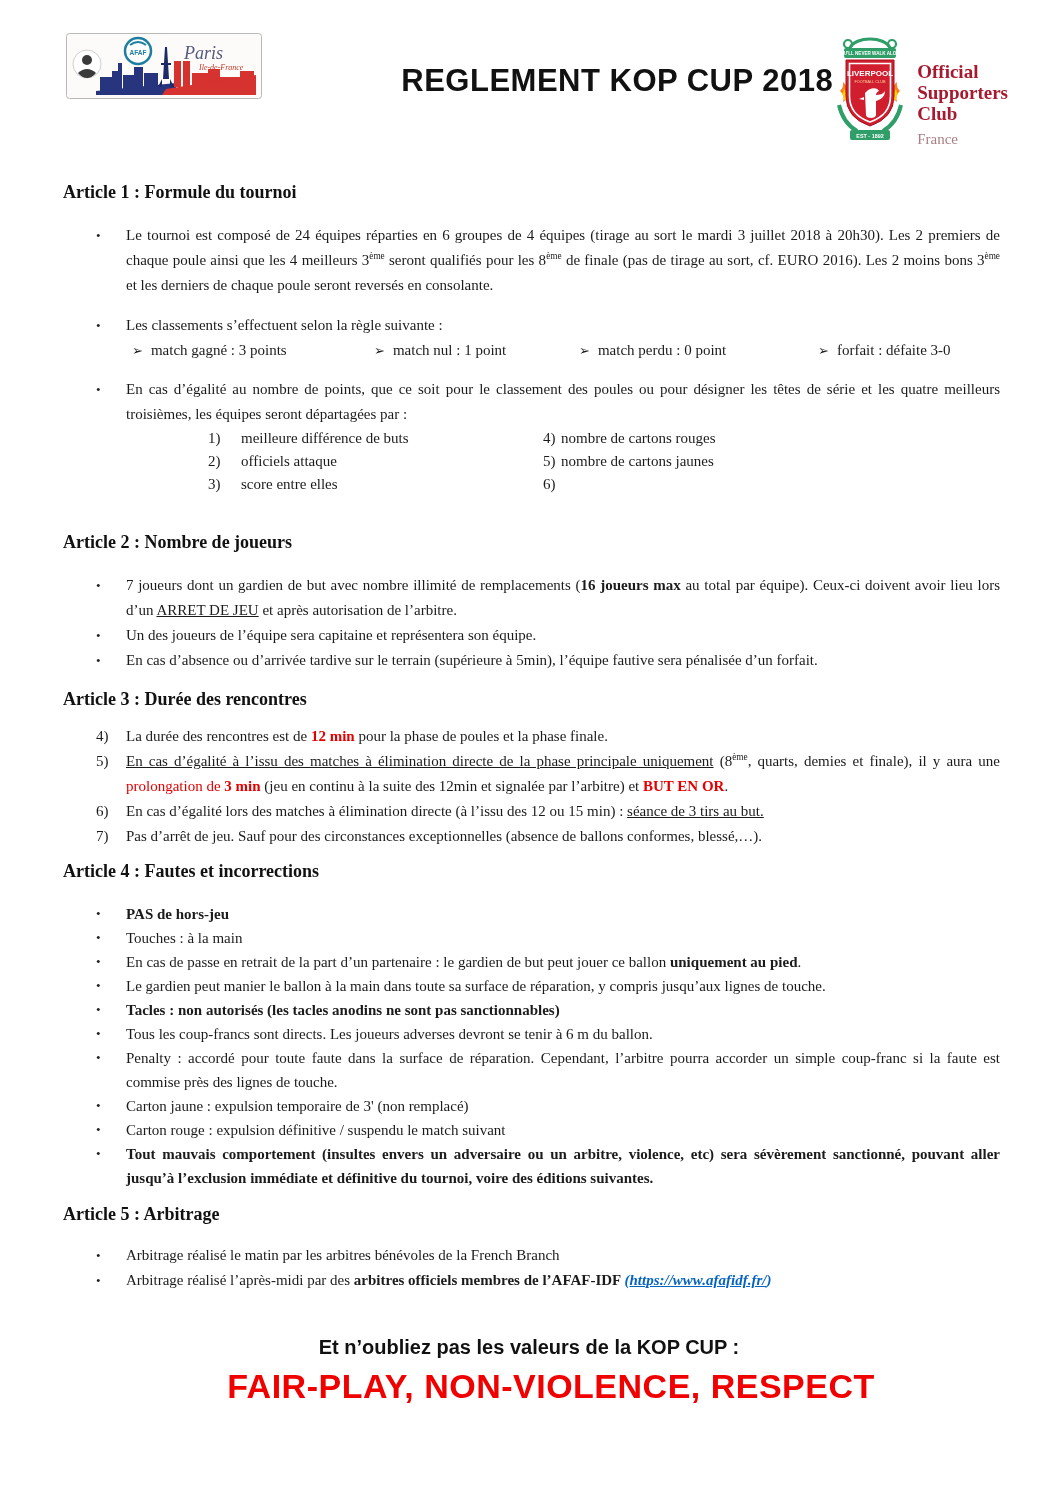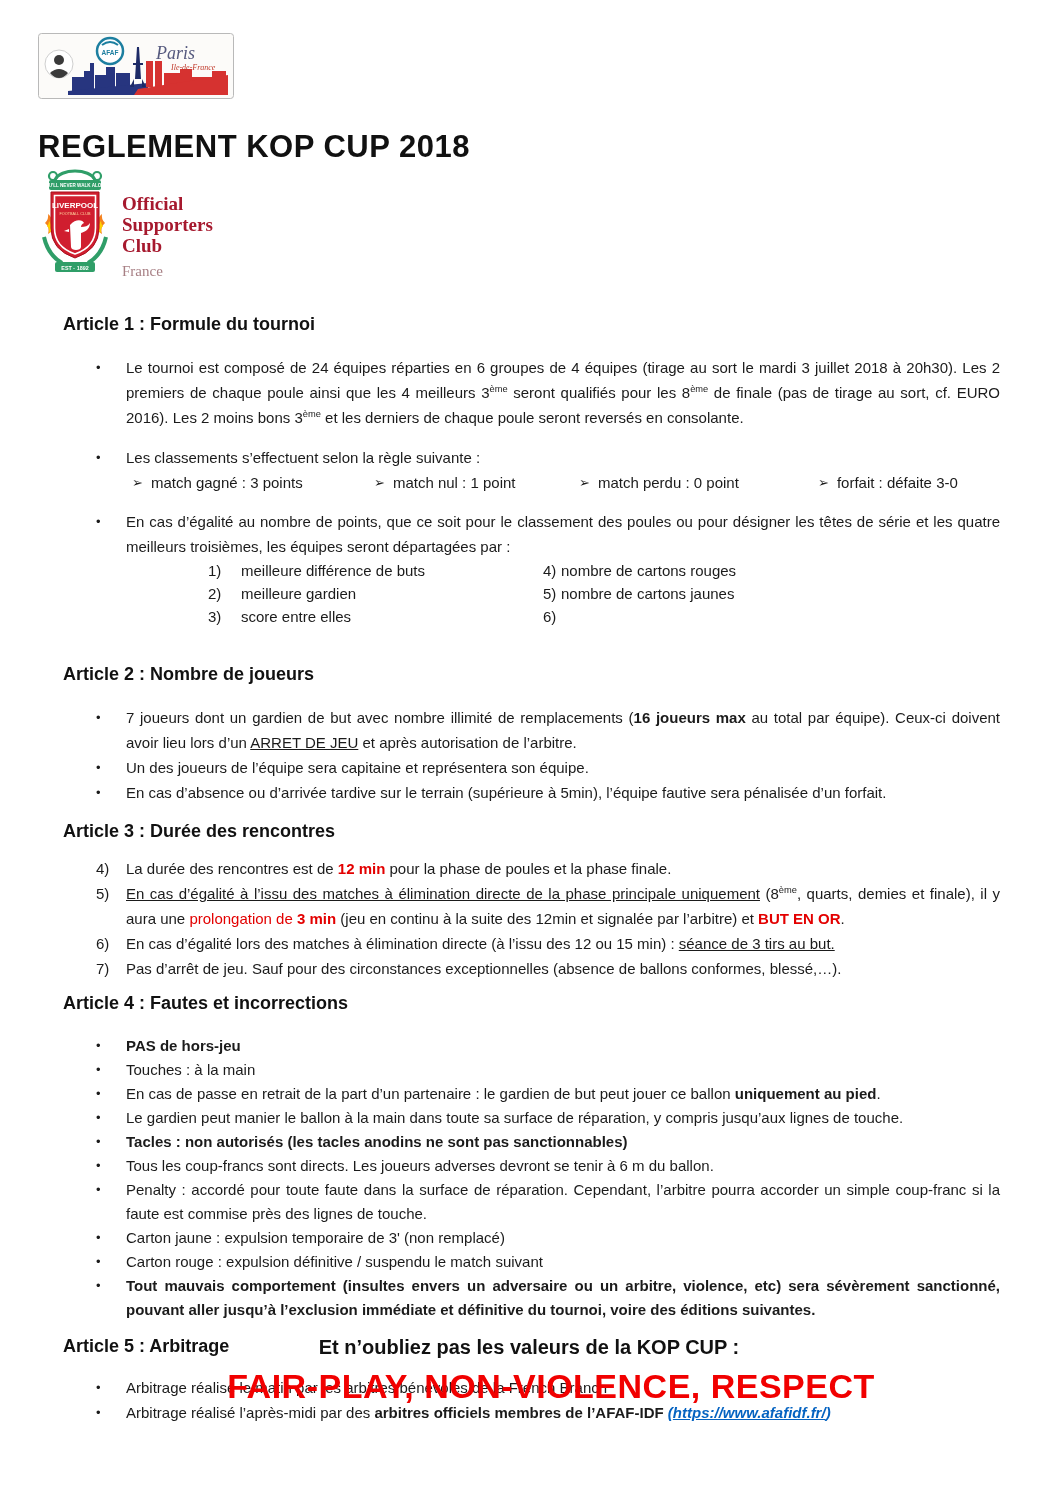--- a/index.html
+++ b/index.html
@@ -3,28 +3,28 @@
 <meta charset="utf-8">
 <style>
   * { margin:0; padding:0; box-sizing:border-box; }
   html,body { background:#888; }
   .page {
     width:1058px; height:1497px; margin:0 auto; background:#fff;
     font-family:"Liberation Sans", sans-serif; color:#1b1b1b;
     position:relative; overflow:hidden;
   }
   
-  .header { display:flex; align-items:flex-start; padding:33px 50px 0 38px;flex-direction:column; }
+  .header { display:flex; align-items:flex-start; padding:33px 50px 0 66px; }
   .afaf-logo { flex:0 0 auto; }
   .doc-title { flex:1; text-align:right; font-size:31px; font-weight:700; margin-top:30px; letter-spacing:.5px; color:#111; }
   .osc { flex:0 0 auto; display:flex; align-items:flex-start; gap:10px; }
   .osc-text { font-family:"Liberation Serif", serif; color:var(--osc_text,#a6192e); font-size:19px; line-height:21px; font-weight:600; margin-top:28px;}
   .osc-france { color:var(--osc_france,#a77f84); font-size:15px; font-weight:400; margin-top:5px; }
   
-  .content { padding:0 58px 0 63px; }
+  .content { padding:0 58px 0 63px;font-family:Liberation Serif, serif; }
   h2 { font-size:18px; font-weight:700; color:#111; }
   .h-a1 { margin-top:32px; }
   .h-a2 { margin-top:36px; }
   .h-a3 { margin-top:16px; }
   .h-a4 { margin-top:12px; }
   .h-a5 { margin-top:14px; }
   .brow { display:flex; font-size:15px; line-height:25px; }
   .bmark { flex:0 0 30px; margin-left:33px; font-size:13px; }
   .nmark { flex:0 0 30px; margin-left:33px; }
   .btext { flex:1; }
@@ -177,21 +177,21 @@
     <div class="brow mt14">
       <span class="bmark">•</span>
       <div class="btext just"><span>En cas d’égalité au nombre de points, que ce soit pour le classement des poules ou pour désigner les têtes de série et les quatre meilleurs troisièmes, les équipes seront départagées par :</span></div>
     </div>
     <div class="tiebreak">
       <span>1)</span>
         <span>meilleure différence de buts</span>
       <span>4)</span>
         <span>nombre de cartons rouges</span>
       <span>2)</span>
-        <span>meilleure gardien</span>
+        <span>officiels attaque</span>
       <span>5)</span>
         <span>nombre de cartons jaunes</span>
       <span>3)</span>
         <span>score entre elles</span>
       <span>6)</span>
     </div>
 
     <h2 class="h-a2">Article 2 : Nombre de joueurs</h2>
     <div class="brow mt20">
       <span class="bmark">•</span>

